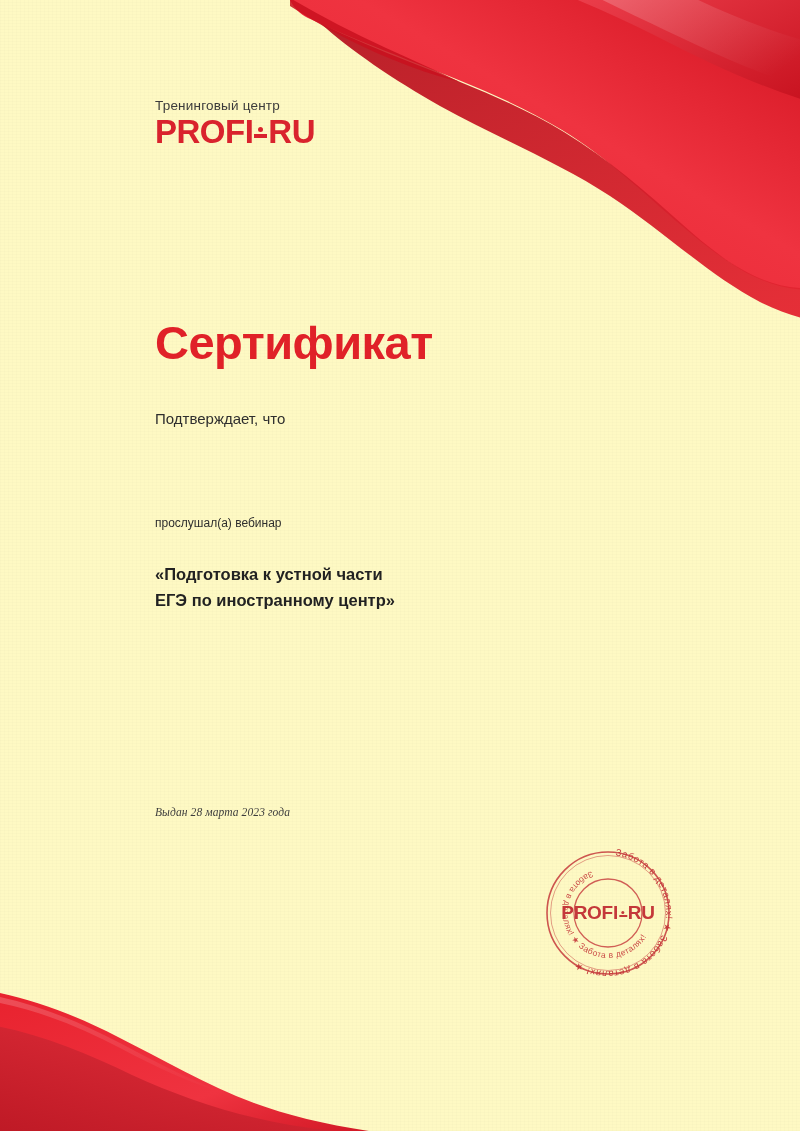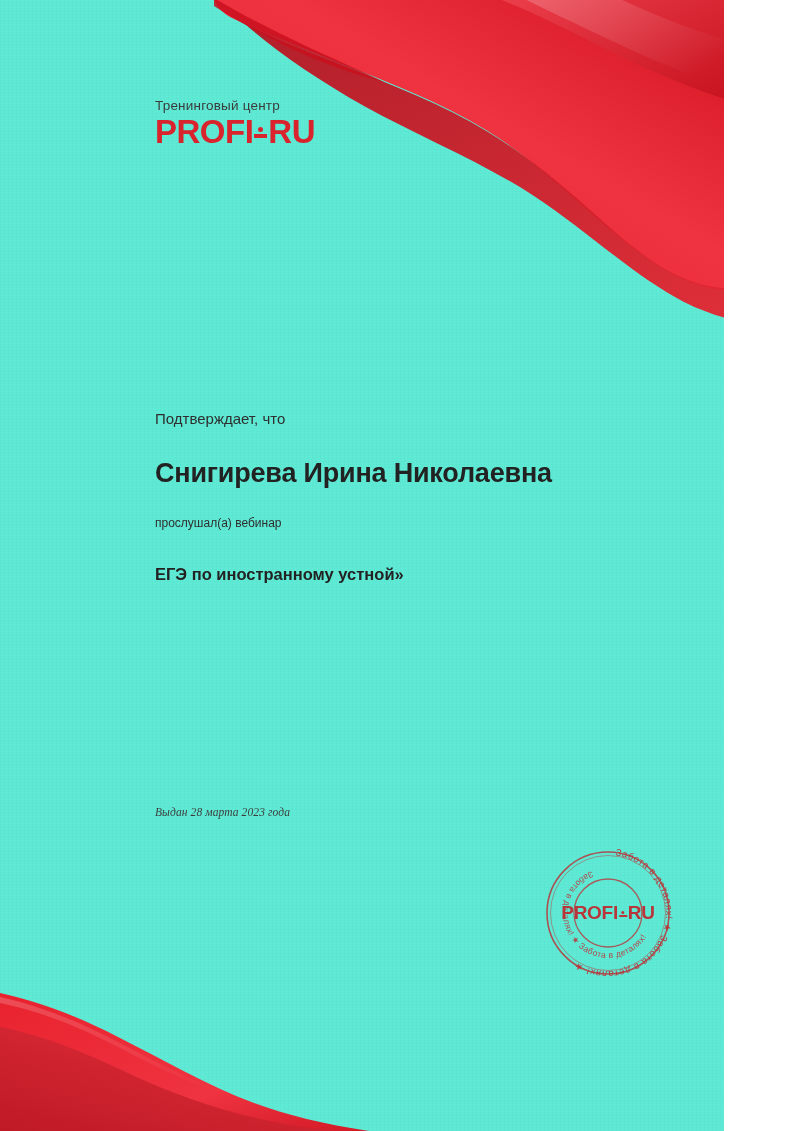--- a/index.html
+++ b/index.html
@@ -7,23 +7,23 @@
     padding: 0;
     background: #ffffff;
   }
   body {
     font-family: "Liberation Sans", sans-serif;
     -webkit-font-smoothing: antialiased;
   }
 
   .certificate {
     position: relative;
-    width: 724px;
+    width: 800px;
     height: 1131px;
-    background: #5eead4;
+    background: #fef9c3;
     overflow: hidden;
   }
 
   
   .paper-texture {
     position: absolute;
     inset: 0;
     background:
       repeating-linear-gradient(0deg, rgba(0,0,0,0.012) 0px, rgba(0,0,0,0.012) 1px, rgba(255,255,255,0) 1px, rgba(255,255,255,0) 3px),
       repeating-linear-gradient(90deg, rgba(0,0,0,0.01) 0px, rgba(0,0,0,0.01) 1px, rgba(255,255,255,0) 1px, rgba(255,255,255,0) 4px);
@@ -279,29 +279,30 @@
       <div class="brand-logo">
         <span>PROFI</span>
         <span class="dot-group">
           <span class="d"></span>
             <span class="bar"></span>
         </span>
         <span>RU</span>
       </div>
     </div>
 
+    <div class="title">Сертификат</div>
 
     <div class="confirm-line">Подтверждает, что</div>
 
-    <div class="recipient">Снигирева Ирина Николаевна</div>
 
     <div class="attended-line">прослушал(а) вебинар</div>
 
     <div class="webinar-title">
-      <div>ЕГЭ по иностранному устной»</div>
+      <div>«Подготовка к устной части</div>
+      <div>ЕГЭ по иностранному центр»</div>
     </div>
 
     <div class="issued">Выдан 28 марта 2023 года</div>
 
   </div>
 
   <div class="stamp">
     <svg viewBox="0 0 150 150" width="150" height="150">
       <defs>
         <path id="ringOuter" d="M75,75 m0,-58 a58,58 0 1,1 -0.1,0"></path>

